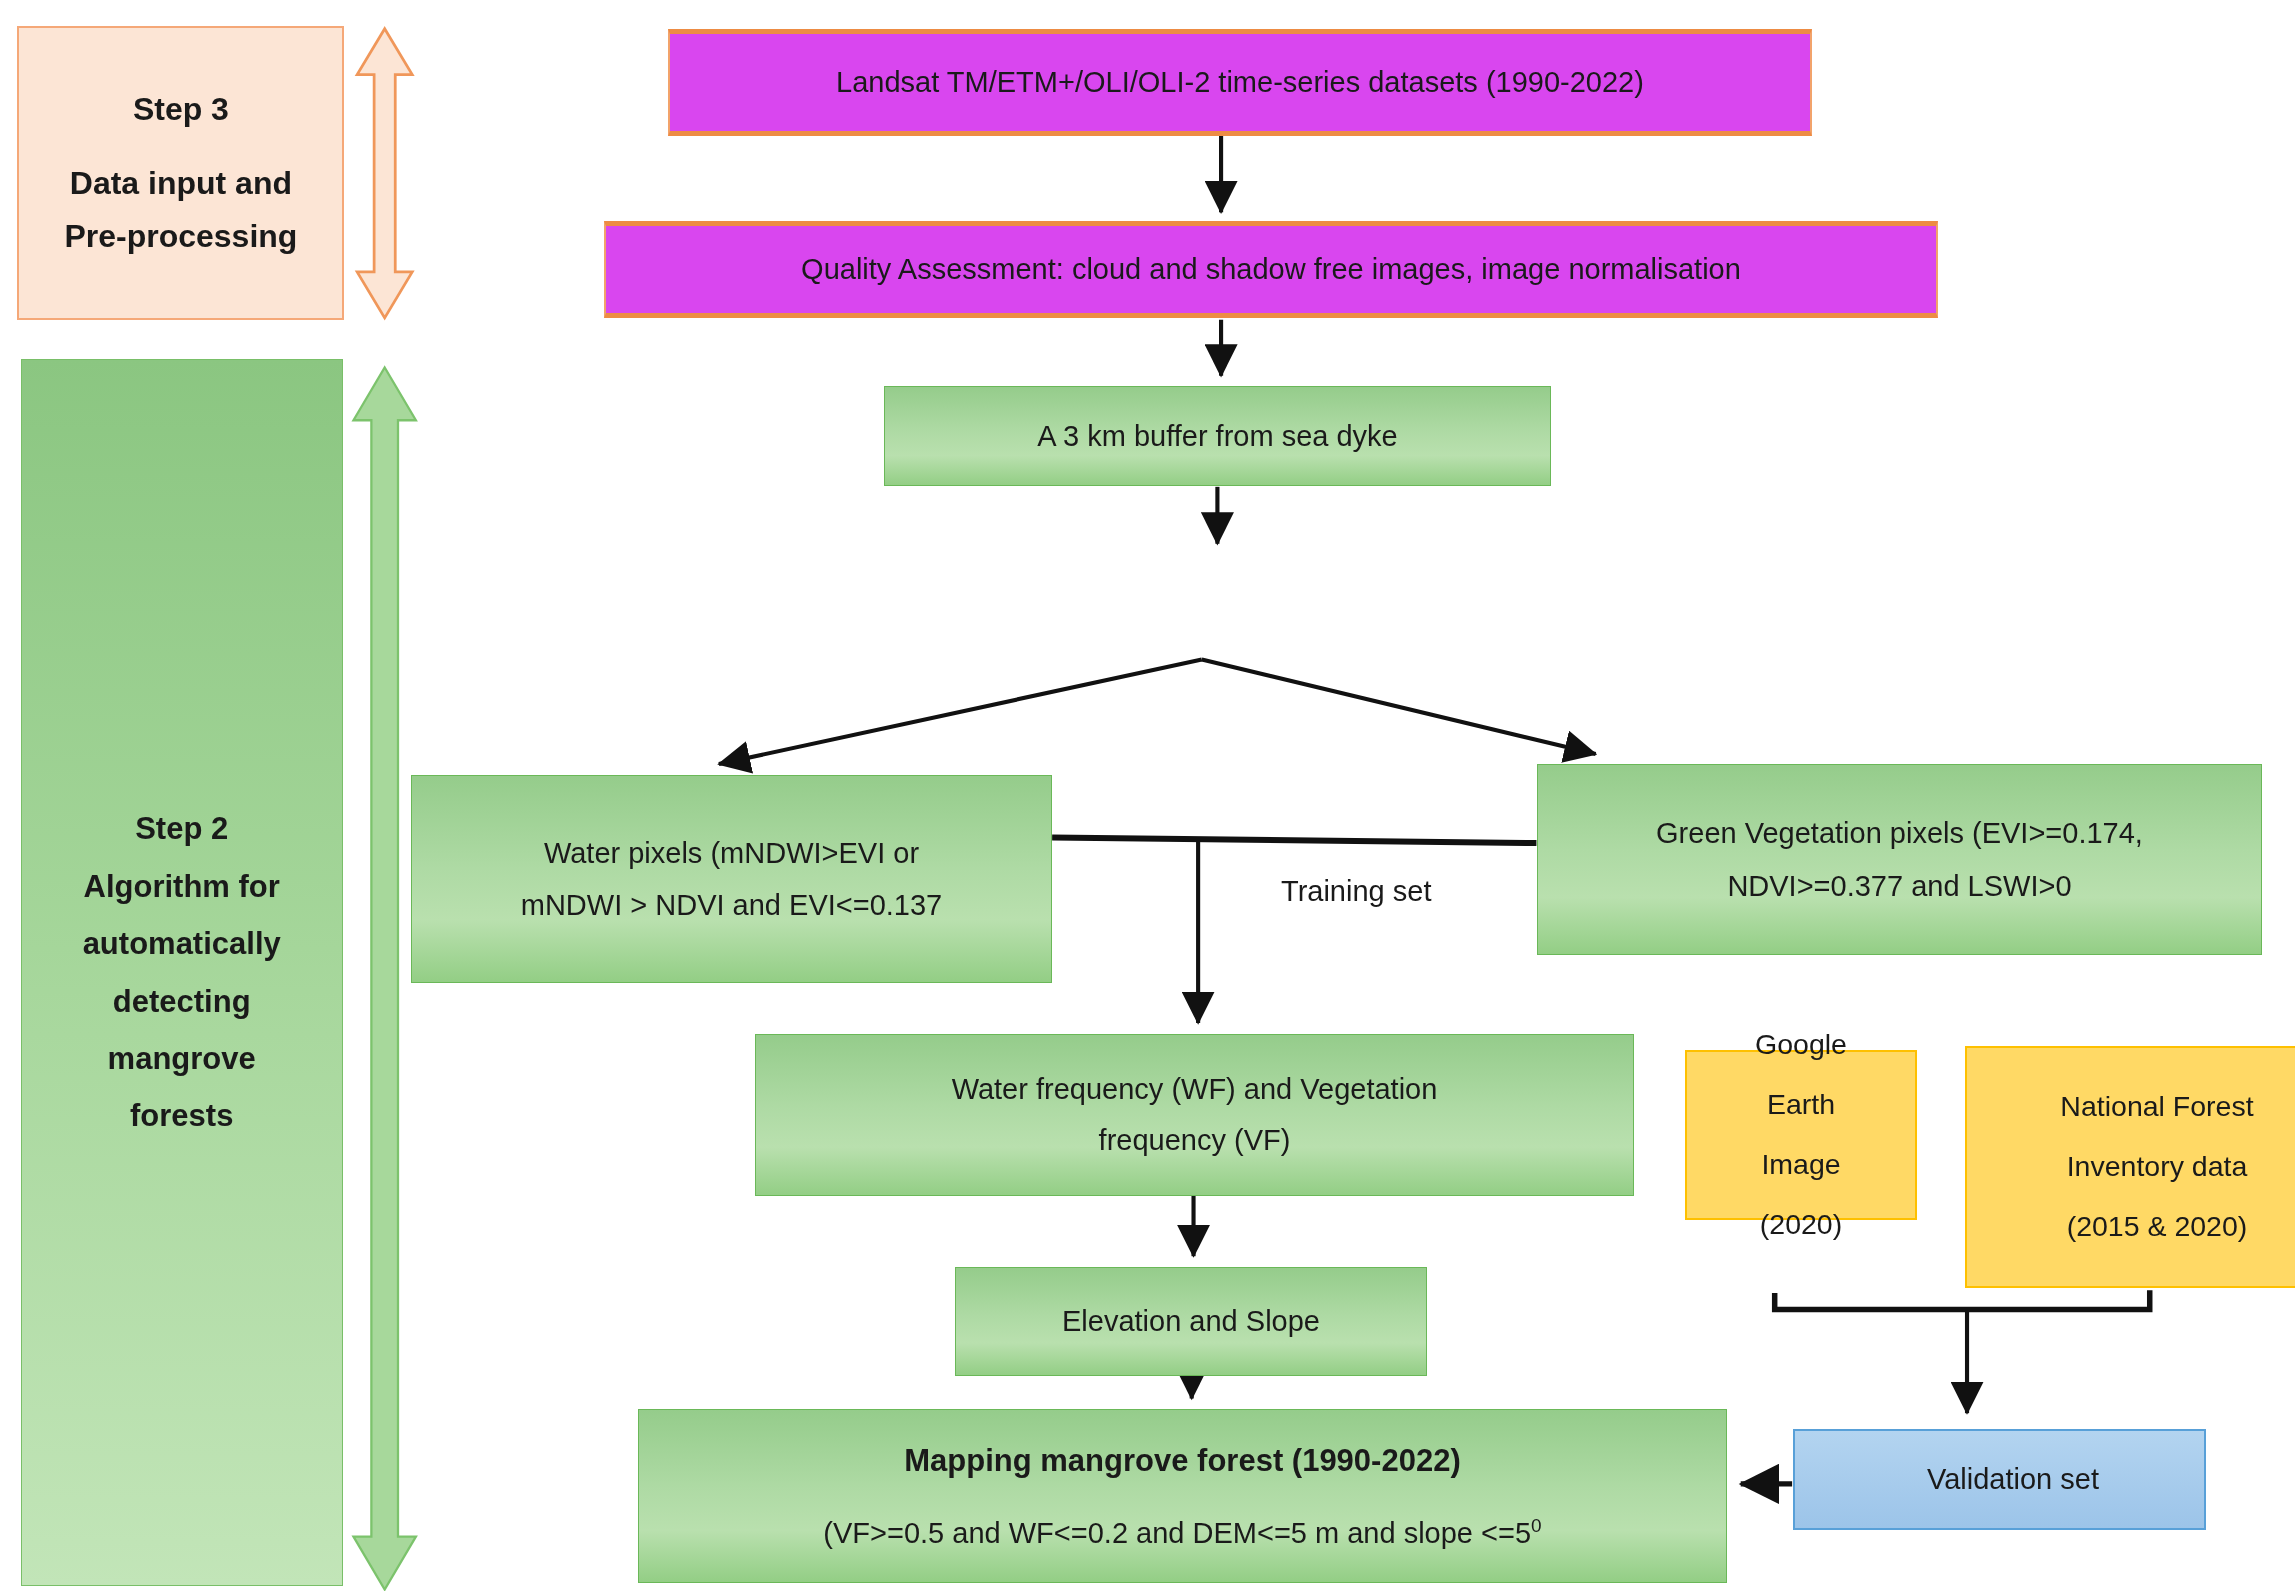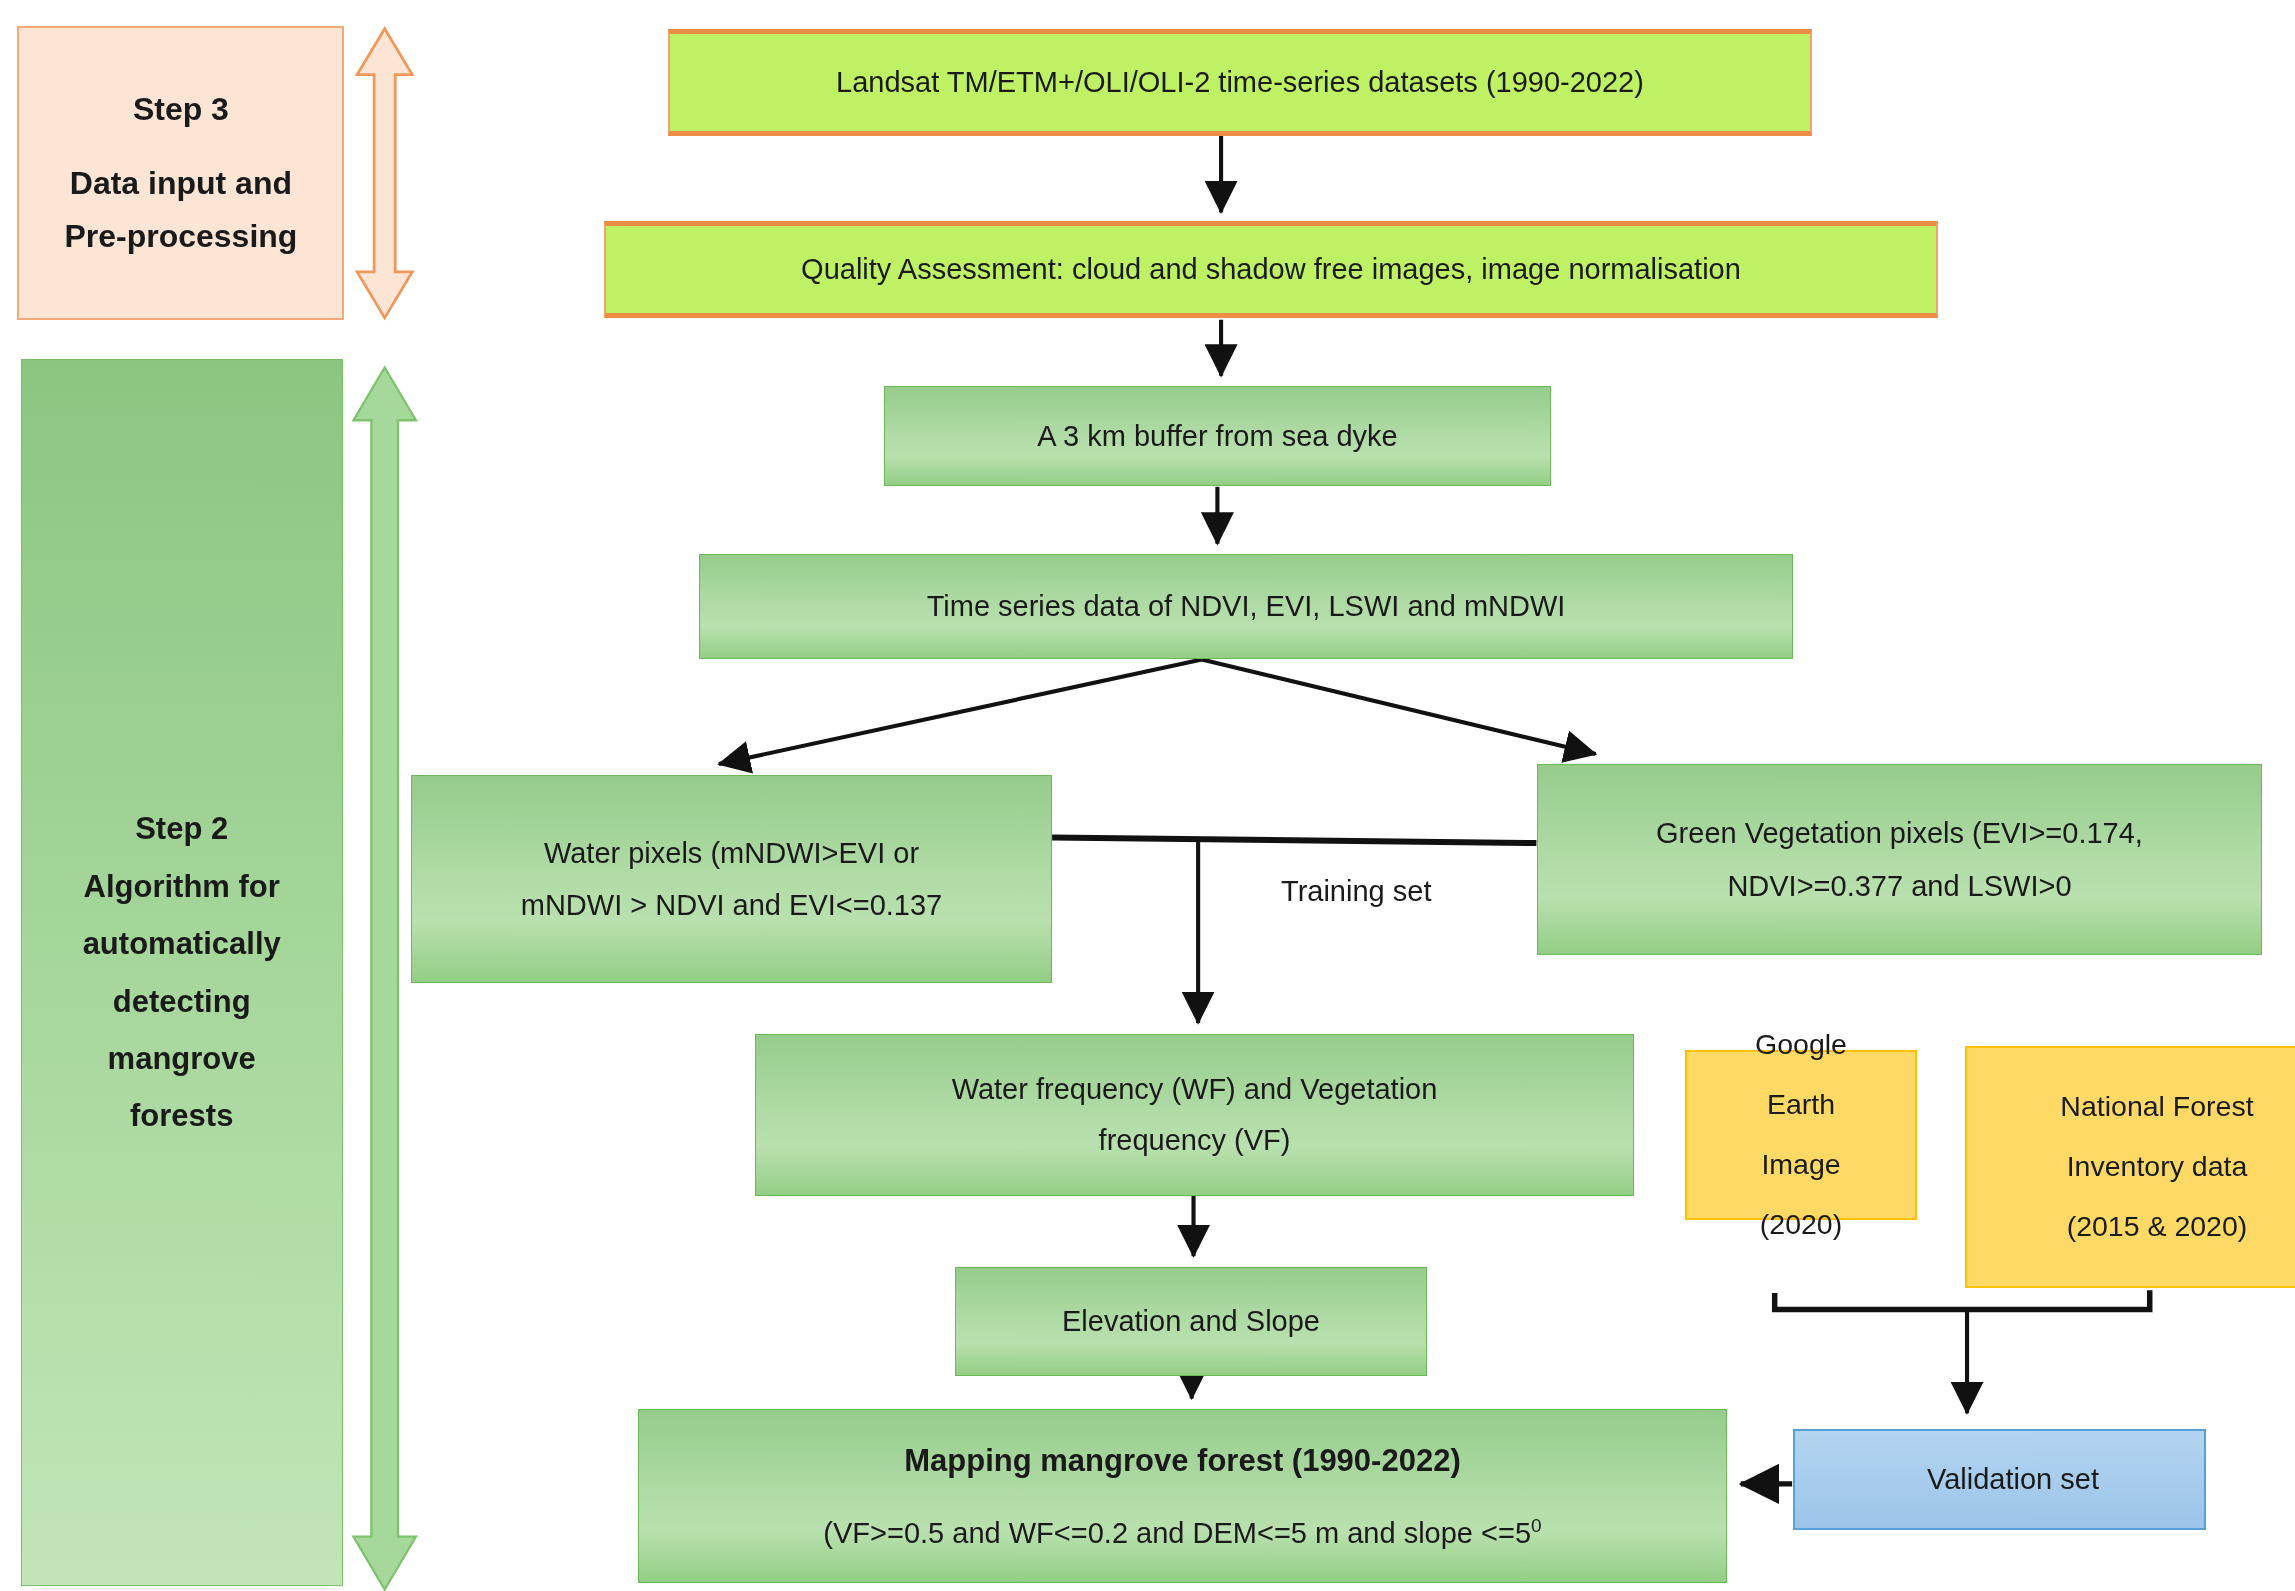--- a/index.html
+++ b/index.html
@@ -7,21 +7,21 @@
     position:relative;width:2668px;height:1592px;background:#ffffff;overflow:hidden;
     font-family:"Liberation Sans", sans-serif;color:#1a1a1a;
   }
   .wires{position:absolute;left:0;top:0;width:2668px;height:1592px;z-index:1;}
   .box{
     position:absolute;box-sizing:border-box;display:flex;flex-direction:column;
     align-items:center;justify-content:center;text-align:center;z-index:2;
     font-size:29px;line-height:1.8;
   }
   
-  .peach{background:#bef264;border:2.8px solid #f2a36b;border-top:5px solid #ed8c44;border-bottom:5px solid #ed8c44;}
+  .peach{background:#d946ef;border:2.8px solid #f2a36b;border-top:5px solid #ed8c44;border-bottom:5px solid #ed8c44;}
   .peach-side{background:#fce5d5;border:2.3px solid #f5a878;}
   
   .green{
     background:linear-gradient(180deg,#95cc8b 0%,#aedaa4 45%,#b9e0ae 70%,#93ce85 100%);
     border:1.8px solid #6ab858;
   }
   
   .yellow{background:#ffd965;border:2.8px solid #fec000;font-size:28.5px;line-height:2.1;}
   
   .valblue{background:linear-gradient(180deg,#b3d4f0 0%,#9cc4e9 100%);border:2.8px solid #58a0d8;padding-left:27px;}
@@ -94,23 +94,20 @@
   </div>
 
   <div class="box peach" style="left:604px;top:221px;width:1334px;height:97px;">
     <div>Quality Assessment: cloud and shadow free images, image normalisation</div>
   </div>
 
   <div class="box green" style="left:884px;top:386px;width:667px;height:100px;">
     <div>A 3 km buffer from sea dyke</div>
   </div>
 
-  <div class="box green" style="left:699px;top:554px;width:1094px;height:105px;">
-    <div>Time series data of NDVI, EVI, LSWI and mNDWI</div>
-  </div>
 
   <div class="box green" style="left:411px;top:775px;width:641px;height:208px;">
     <div>Water pixels (mNDWI&gt;EVI or</div>
     <div>mNDWI &gt; NDVI and EVI&lt;=0.137</div>
   </div>
 
   <div class="box green" style="left:1537px;top:764px;width:725px;height:191px;">
     <div>Green Vegetation pixels (EVI&gt;=0.174,</div>
     <div>NDVI&gt;=0.377 and LSWI&gt;0</div>
   </div>

